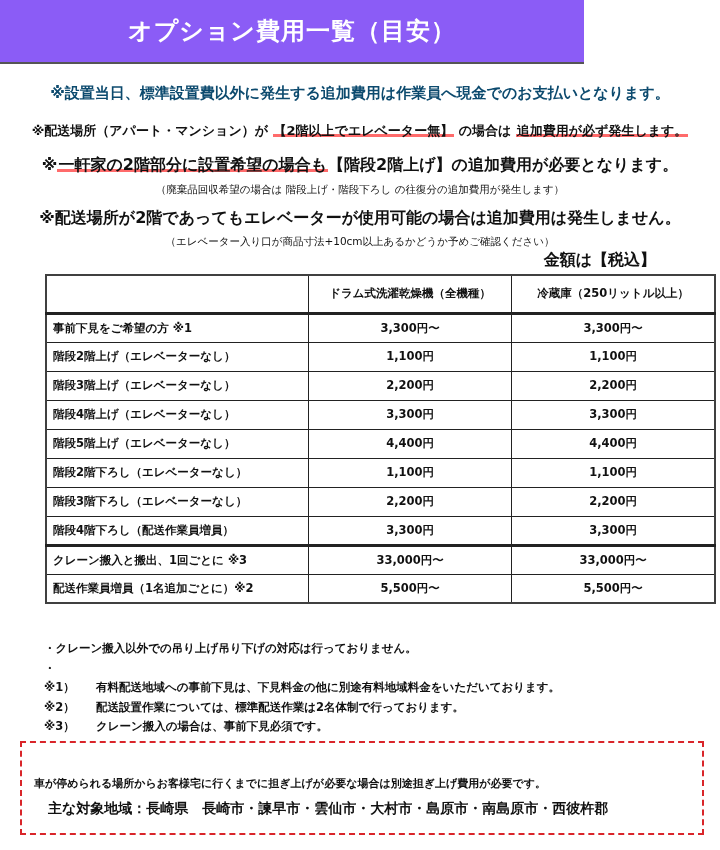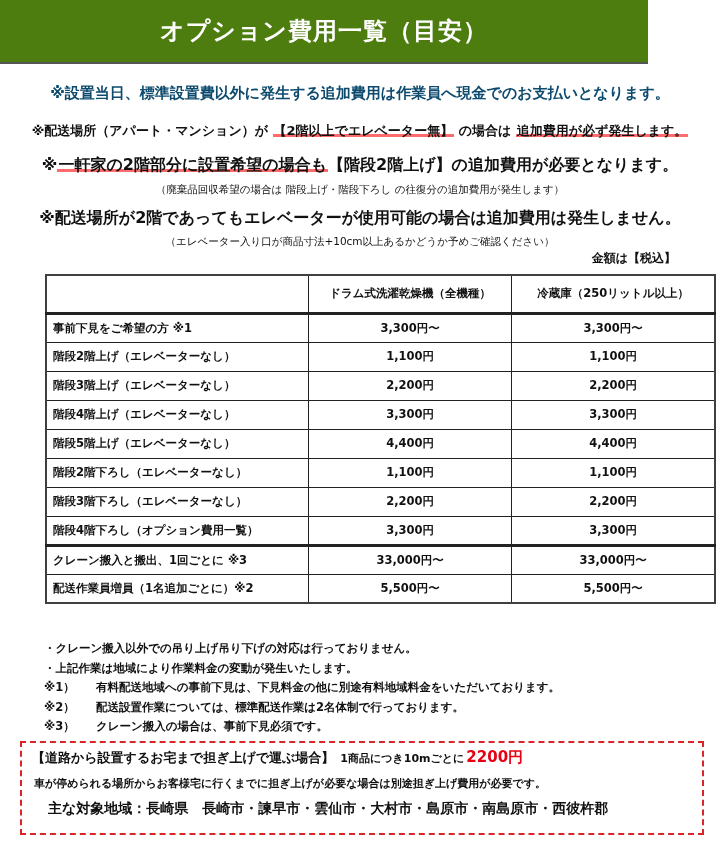--- a/index.html
+++ b/index.html
@@ -1,33 +1,33 @@
 <!DOCTYPE html>
 <html><head>
   <meta charset="utf-8">
   <style>
     * { box-sizing: border-box; margin: 0; padding: 0; }
     html, body { width: 720px; height: 850px; background: #ffffff; overflow: hidden; }
     body { font-family: "DejaVu Sans", "Liberation Sans", sans-serif; color: #111; position: relative; }
 
     .header-bar {
-      position: absolute; left: 0; top: 0; width: 648px; height: 64px;
-      background: #4d7c0f; border-bottom: 2px solid #555;
+      position: absolute; left: 0; top: 0; width: 584px; height: 64px;
+      background: #8b5cf6; border-bottom: 2px solid #555;
       display: flex; align-items: center; justify-content: center;
     }
     .header-bar h1 { color: #fff; font-size: 24px; font-weight: bold; letter-spacing: 1px; }
 
     .line { position: absolute; left: 0; width: 720px; text-align: center; white-space: nowrap; font-weight: bold; }
     .red-notice { top: 84px; font-size: 15px; color: #0c4a6e; }
     .notice-1 { top: 122px; font-size: 13px; }
     .notice-2 { top: 155px; font-size: 16px; }
     .sub-1 { top: 183px; font-size: 10.5px; font-weight: normal; }
     .notice-3 { top: 208px; font-size: 16px; }
     .sub-2 { top: 235px; font-size: 10.5px; font-weight: normal; }
-    .tax-note { position: absolute; right: 44px; top: 250px; font-size: 12px; font-weight: bold; }
+    .tax-note { position: absolute; right: 64px; top: 250px; font-size: 16px; font-weight: bold; }
 
     .hl { background: linear-gradient(transparent 72%, #ff6b6b 72%, #ff6b6b 90%, transparent 90%); padding: 0 1px; margin-top: 48px; }
 
     table.price-table {
       position: absolute; left: 45px; top: 274px; width: 671px;
       border-collapse: collapse; border: 2px solid #404040;
     }
     table.price-table th, table.price-table td {
       border: 1.5px solid #222; height: 29px; font-size: 11.5px; font-weight: bold; white-space: nowrap;
     }
@@ -114,21 +114,21 @@
       <td class="item">階段2階下ろし（エレベーターなし）</td>
       <td class="val">1,100円</td>
       <td class="val">1,100円</td>
     </tr>
     <tr>
       <td class="item">階段3階下ろし（エレベーターなし）</td>
       <td class="val">2,200円</td>
       <td class="val">2,200円</td>
     </tr>
     <tr>
-      <td class="item">階段4階下ろし（オプション費用一覧）</td>
+      <td class="item">階段4階下ろし（配送作業員増員）</td>
       <td class="val">3,300円</td>
       <td class="val">3,300円</td>
     </tr>
     <tr class="sep-top">
       <td class="item">クレーン搬入と搬出、1回ごとに ※3</td>
       <td class="val">33,000円〜</td>
       <td class="val">33,000円〜</td>
     </tr>
     <tr>
       <td class="item">配送作業員増員（1名追加ごとに）※2</td>
@@ -138,35 +138,31 @@
   </tbody>
 </table>
 
 <div class="notes">
   <div class="row">
     <span class="mark" style="width:auto">・</span>
     <span>クレーン搬入以外での吊り上げ吊り下げの対応は行っておりません。</span>
   </div>
   <div class="row">
     <span class="mark" style="width:auto">・</span>
-    <span>上記作業は地域により作業料金の変動が発生いたします。</span>
   </div>
   <div class="row">
     <span class="mark">※1）</span>
     <span>有料配送地域への事前下見は、下見料金の他に別途有料地域料金をいただいております。</span>
   </div>
   <div class="row">
     <span class="mark">※2）</span>
     <span>配送設置作業については、標準配送作業は2名体制で行っております。</span>
   </div>
   <div class="row">
     <span class="mark">※3）</span>
     <span>クレーン搬入の場合は、事前下見必須です。</span>
   </div>
 </div>
 
 <div class="carry-box">
-  <div class="carry-title">
-    <span>【道路から設置するお宅まで担ぎ上げで運ぶ場合】</span><span class="small">1商品につき10mごとに</span><span class="price">2200円</span>
-  </div>
   <div class="carry-desc">車が停められる場所からお客様宅に行くまでに担ぎ上げが必要な場合は別途担ぎ上げ費用が必要です。</div>
   <div class="carry-area">主な対象地域：長崎県　長崎市・諫早市・雲仙市・大村市・島原市・南島原市・西彼杵郡</div>
 </div>
 
 </body></html>

